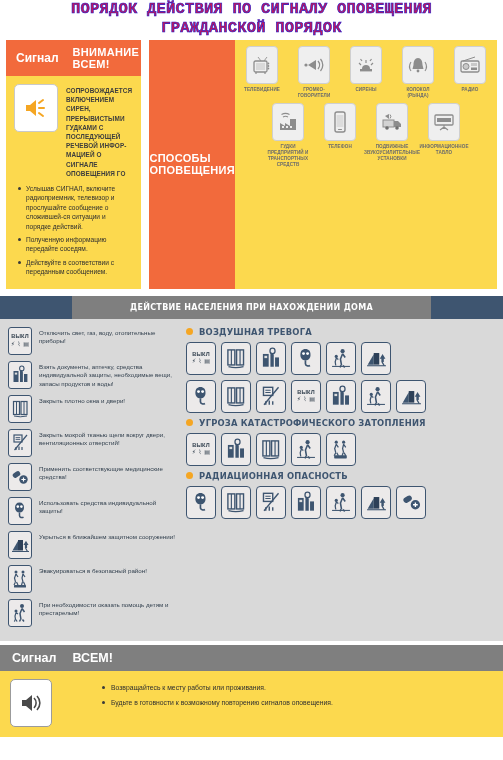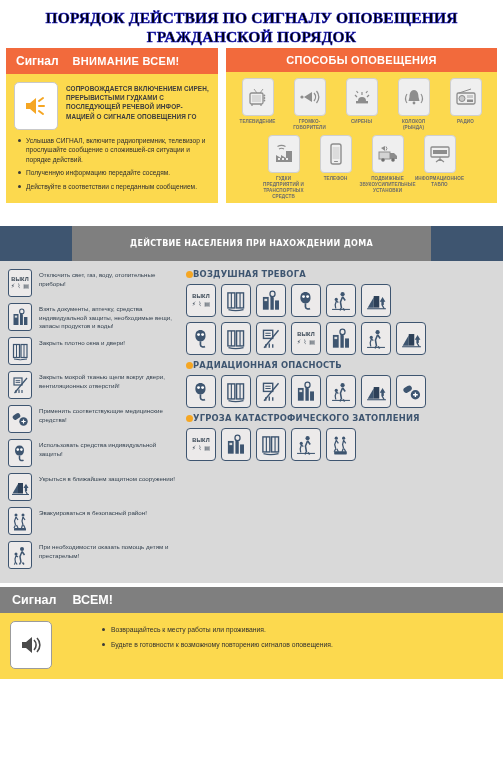--- a/index.html
+++ b/index.html
@@ -7,35 +7,35 @@
     width:503px;height:760px;
     background:#ffffff;
     font-family:"Liberation Sans","DejaVu Sans",sans-serif;
     overflow:hidden;
   }
   .poster{position:relative;width:503px;height:760px;background:#fff;}
 
   
   .title{
     text-align:center;
-    color:#000000;
+    color:#be185d;
     font-weight:bold;
     font-size:15.5px;
     letter-spacing:.2px;
     line-height:19px;
-    padding:8px 30px 2px 30px;
-    font-family:Liberation Serif, serif;
+    padding:0 30px 2px 30px;
+    font-family:Liberation Mono, monospace;
     -webkit-text-stroke:0.6px #1a1ad0;
   }
   .title .l2{display:block;}
 
   
   .toprow{display:flex;gap:8px;padding:0 6px;align-items:stretch;}
   .panel-left{width:212px;display:flex;flex-direction:column;}
-  .panel-right{flex:1;display:flex;flex-direction:column;}
+  .panel-right{flex:1;display:flex;}
 
   .hdr-orange{
     background:#f26a3c;color:#fff;
     font-weight:bold;font-size:12.5px;
     padding:6px 0 6px 10px;
     display:flex;align-items:center;gap:14px;
   }
   .hdr-orange .sig{font-size:12px;font-weight:bold;}
   .hdr-orange.center{justify-content:center;padding-left:0;}
   .hdr-orange .big{font-size:11px;letter-spacing:.3px;}
@@ -67,21 +67,21 @@
     width:30px;height:36px;background:#efefef;border:1.3px solid #cfcfcf;border-radius:4px;
     display:flex;align-items:center;justify-content:center;
   }
   .mean .cap{
     margin-top:3px;font-size:4.6px;line-height:6px;color:#6b6b6b;font-weight:bold;
     text-align:center;letter-spacing:.1px;
   }
 
   
   .mid-head{
-    position:relative;margin-top:23px;height:35px;background:#3e5570;
+    position:relative;margin-top:7px;height:23px;background:#3e5570;
     display:flex;align-items:center;justify-content:center;
   }
   .mid-head .band{
     position:absolute;left:72px;right:72px;top:0;bottom:0;background:#7f7f7f;
   }
   .mid-head span{
     position:relative;z-index:2;color:#fff;font-weight:bold;font-size:8px;letter-spacing:.3px;
     font-family:"DejaVu Sans",sans-serif;
   }
 
@@ -91,21 +91,21 @@
   .col-right{flex:1;padding:2px 8px 0 2px;}
 
   .act{display:flex;gap:7px;margin-bottom:6px;align-items:flex-start;}
   .act .ic{
     width:22px;height:26px;background:#eceaea;border:1.2px solid #3e5570;border-radius:3px;
     flex:none;display:flex;align-items:center;justify-content:center;
   }
   .act .tx{font-size:6.2px;line-height:8.6px;color:#33414f;padding-top:2px;}
 
   .alarm{margin-bottom:5px;}
-  .alarm-title{display:flex;align-items:center;margin:0 0 5px 4px;}
+  .alarm-title{display:flex;align-items:center;gap:6px;margin:0 0 5px 4px;}
   .dot{width:7px;height:7px;border-radius:50%;background:#f5a623;flex:none;}
   .alarm-title span{
     font-size:8.4px;font-weight:bold;color:#3e5570;letter-spacing:.2px;
     font-family:"DejaVu Sans",sans-serif;
   }
   .steps{display:flex;gap:5px;padding-left:4px;}
   .step{
     width:28px;height:31px;background:#eceaea;border:1.4px solid #3e5570;border-radius:4px;
     display:flex;align-items:center;justify-content:center;flex:none;
   }
@@ -517,128 +517,128 @@
                 <path d="M15 6l1.5 2.5h-1v3h-1v-3h-1zM14.5 12l2 3.5" stroke="#3e5570" stroke-width="1.2" fill="#3e5570"></path>
                 <path d="M1 15.5h17" stroke="#3e5570" stroke-width="1"></path>
               </svg>
             </div>
         </div>
       </div>
 
       <div class="alarm">
         <div class="alarm-title">
           <span class="dot"></span>
-          <span>РАДИАЦИОННАЯ ОПАСНОСТЬ</span>
+          <span>УГРОЗА КАТАСТРОФИЧЕСКОГО ЗАТОПЛЕНИЯ</span>
         </div>
         <div class="steps">
           <div class="step">
-              <svg width="18" height="22" viewBox="0 0 16 19">
-                <path d="M7.5 1.5c3 0 4.5 2 4.5 5 0 3-1.6 5-4.5 5S3 9.5 3 6.5c0-3 1.5-5 4.5-5z" fill="#3e5570"></path>
-                <circle cx="5.8" cy="5.6" r="1.3" fill="#fff"></circle>
-                <circle cx="9.4" cy="5.6" r="1.3" fill="#fff"></circle>
-                <path d="M7.5 11.5v3c0 2 2.5 2.6 4 1.6" stroke="#3e5570" stroke-width="1.5" fill="none"></path>
-              </svg>
-            </div>
-          <div class="step">
-              <svg width="20" height="22" viewBox="0 0 17 19">
-                <rect x="1.5" y="2.5" width="6" height="13" fill="none" stroke="#3e5570" stroke-width="1.2"></rect>
-                <rect x="9" y="2.5" width="6" height="13" fill="none" stroke="#3e5570" stroke-width="1.2"></rect>
-                <path d="M4.5 2.5v13M12 2.5v13" stroke="#3e5570" stroke-width="1"></path>
-                <path d="M2 17q6 1.6 13 0" stroke="#3e5570" stroke-width="1" fill="none"></path>
-              </svg>
-            </div>
-          <div class="step">
-              <svg width="20" height="22" viewBox="0 0 17 19">
-                <rect x="2" y="2" width="8" height="7" fill="none" stroke="#3e5570" stroke-width="1.2"></rect>
-                <path d="M3.6 4.6h4.6M3.6 6.4h4.6" stroke="#3e5570" stroke-width=".9"></path>
-                <path d="M15 2L2.5 17" stroke="#3e5570" stroke-width="1.2"></path>
-                <path d="M4 17v-3M7 17v-3.6M10 17v-3" stroke="#3e5570" stroke-width="1.2"></path>
-              </svg>
+              <div class="off-lbl">
+                <span class="w">ВЫКЛ</span>
+                <span class="g">⚡ ⌇ ▤</span>
+              </div>
             </div>
           <div class="step">
               <svg width="20" height="22" viewBox="0 0 17 19">
                 <rect x="1.5" y="6" width="5" height="11" fill="#3e5570"></rect>
                 <rect x="2.8" y="7.6" width="2.4" height="2" fill="#ddd"></rect>
                 <path d="M8.5 5c1.6 0 2.4 1 2.4 2.4V17H8V7.4C8 6 8 5 8.5 5z" fill="#3e5570"></path>
                 <ellipse cx="9.8" cy="3.4" rx="2.2" ry="2.4" fill="none" stroke="#3e5570" stroke-width="1.1"></ellipse>
                 <rect x="12" y="9" width="3.4" height="8" fill="#3e5570"></rect>
+              </svg>
+            </div>
+          <div class="step">
+              <svg width="20" height="22" viewBox="0 0 17 19">
+                <rect x="1.5" y="2.5" width="6" height="13" fill="none" stroke="#3e5570" stroke-width="1.2"></rect>
+                <rect x="9" y="2.5" width="6" height="13" fill="none" stroke="#3e5570" stroke-width="1.2"></rect>
+                <path d="M4.5 2.5v13M12 2.5v13" stroke="#3e5570" stroke-width="1"></path>
+                <path d="M2 17q6 1.6 13 0" stroke="#3e5570" stroke-width="1" fill="none"></path>
               </svg>
             </div>
           <div class="step">
               <svg width="20" height="22" viewBox="0 0 19 19">
                 <circle cx="11" cy="3" r="2" fill="#3e5570"></circle>
                 <path d="M11 5.5l-2 5 1 6M11 5.5l2.5 3.5M9.5 16.5l-1 2M11.5 16.5l1.5 2" stroke="#3e5570" stroke-width="1.5" fill="none"></path>
                 <circle cx="5" cy="8" r="1.5" fill="#3e5570"></circle>
                 <path d="M5 9.6l-1 3.5 .5 3.5M5 9.6l2 1.4" stroke="#3e5570" stroke-width="1.2" fill="none"></path>
                 <path d="M1 17.5h17" stroke="#3e5570" stroke-width="1"></path>
               </svg>
             </div>
           <div class="step">
-              <svg width="21" height="20" viewBox="0 0 19 17">
-                <path d="M1.5 14.5L7 5v9.5z" fill="#3e5570"></path>
-                <rect x="7" y="4" width="5" height="10.5" fill="#2d4058"></rect>
-                <path d="M15 6l1.5 2.5h-1v3h-1v-3h-1zM14.5 12l2 3.5" stroke="#3e5570" stroke-width="1.2" fill="#3e5570"></path>
-                <path d="M1 15.5h17" stroke="#3e5570" stroke-width="1"></path>
-              </svg>
-            </div>
-          <div class="step">
-              <svg width="21" height="20" viewBox="0 0 18 18">
-                <rect x="1.5" y="4" width="8" height="5" rx="2.5" transform="rotate(-32 5.5 6.5)" fill="#3e5570"></rect>
-                <circle cx="12.5" cy="11.5" r="4.2" fill="#3e5570"></circle>
-                <path d="M12.5 9.4v4.2M10.4 11.5h4.2" stroke="#fff" stroke-width="1.2"></path>
+              <svg width="20" height="22" viewBox="0 0 19 19">
+                <circle cx="5" cy="3" r="1.5" fill="#3e5570"></circle>
+                <path d="M5 5l-1.5 4 1 4M5 5l2 3M4.5 13l-1.5 3M5.5 13l1.5 3" stroke="#3e5570" stroke-width="1.2" fill="none"></path>
+                <circle cx="12" cy="3" r="1.5" fill="#3e5570"></circle>
+                <path d="M12 5l-1 4 1 4M12 5l2 3M11.5 13l-1 3M12.5 13l1.5 3" stroke="#3e5570" stroke-width="1.2" fill="none"></path>
+                <rect x="3" y="15.5" width="12" height="3" rx=".6" fill="#3e5570"></rect>
               </svg>
             </div>
         </div>
       </div>
 
       <div class="alarm">
         <div class="alarm-title">
           <span class="dot"></span>
-          <span>УГРОЗА КАТАСТРОФИЧЕСКОГО ЗАТОПЛЕНИЯ</span>
+          <span>РАДИАЦИОННАЯ ОПАСНОСТЬ</span>
         </div>
         <div class="steps">
           <div class="step">
-              <div class="off-lbl">
-                <span class="w">ВЫКЛ</span>
-                <span class="g">⚡ ⌇ ▤</span>
-              </div>
+              <svg width="18" height="22" viewBox="0 0 16 19">
+                <path d="M7.5 1.5c3 0 4.5 2 4.5 5 0 3-1.6 5-4.5 5S3 9.5 3 6.5c0-3 1.5-5 4.5-5z" fill="#3e5570"></path>
+                <circle cx="5.8" cy="5.6" r="1.3" fill="#fff"></circle>
+                <circle cx="9.4" cy="5.6" r="1.3" fill="#fff"></circle>
+                <path d="M7.5 11.5v3c0 2 2.5 2.6 4 1.6" stroke="#3e5570" stroke-width="1.5" fill="none"></path>
+              </svg>
+            </div>
+          <div class="step">
+              <svg width="20" height="22" viewBox="0 0 17 19">
+                <rect x="1.5" y="2.5" width="6" height="13" fill="none" stroke="#3e5570" stroke-width="1.2"></rect>
+                <rect x="9" y="2.5" width="6" height="13" fill="none" stroke="#3e5570" stroke-width="1.2"></rect>
+                <path d="M4.5 2.5v13M12 2.5v13" stroke="#3e5570" stroke-width="1"></path>
+                <path d="M2 17q6 1.6 13 0" stroke="#3e5570" stroke-width="1" fill="none"></path>
+              </svg>
+            </div>
+          <div class="step">
+              <svg width="20" height="22" viewBox="0 0 17 19">
+                <rect x="2" y="2" width="8" height="7" fill="none" stroke="#3e5570" stroke-width="1.2"></rect>
+                <path d="M3.6 4.6h4.6M3.6 6.4h4.6" stroke="#3e5570" stroke-width=".9"></path>
+                <path d="M15 2L2.5 17" stroke="#3e5570" stroke-width="1.2"></path>
+                <path d="M4 17v-3M7 17v-3.6M10 17v-3" stroke="#3e5570" stroke-width="1.2"></path>
+              </svg>
             </div>
           <div class="step">
               <svg width="20" height="22" viewBox="0 0 17 19">
                 <rect x="1.5" y="6" width="5" height="11" fill="#3e5570"></rect>
                 <rect x="2.8" y="7.6" width="2.4" height="2" fill="#ddd"></rect>
                 <path d="M8.5 5c1.6 0 2.4 1 2.4 2.4V17H8V7.4C8 6 8 5 8.5 5z" fill="#3e5570"></path>
                 <ellipse cx="9.8" cy="3.4" rx="2.2" ry="2.4" fill="none" stroke="#3e5570" stroke-width="1.1"></ellipse>
                 <rect x="12" y="9" width="3.4" height="8" fill="#3e5570"></rect>
-              </svg>
-            </div>
-          <div class="step">
-              <svg width="20" height="22" viewBox="0 0 17 19">
-                <rect x="1.5" y="2.5" width="6" height="13" fill="none" stroke="#3e5570" stroke-width="1.2"></rect>
-                <rect x="9" y="2.5" width="6" height="13" fill="none" stroke="#3e5570" stroke-width="1.2"></rect>
-                <path d="M4.5 2.5v13M12 2.5v13" stroke="#3e5570" stroke-width="1"></path>
-                <path d="M2 17q6 1.6 13 0" stroke="#3e5570" stroke-width="1" fill="none"></path>
               </svg>
             </div>
           <div class="step">
               <svg width="20" height="22" viewBox="0 0 19 19">
                 <circle cx="11" cy="3" r="2" fill="#3e5570"></circle>
                 <path d="M11 5.5l-2 5 1 6M11 5.5l2.5 3.5M9.5 16.5l-1 2M11.5 16.5l1.5 2" stroke="#3e5570" stroke-width="1.5" fill="none"></path>
                 <circle cx="5" cy="8" r="1.5" fill="#3e5570"></circle>
                 <path d="M5 9.6l-1 3.5 .5 3.5M5 9.6l2 1.4" stroke="#3e5570" stroke-width="1.2" fill="none"></path>
                 <path d="M1 17.5h17" stroke="#3e5570" stroke-width="1"></path>
               </svg>
             </div>
           <div class="step">
-              <svg width="20" height="22" viewBox="0 0 19 19">
-                <circle cx="5" cy="3" r="1.5" fill="#3e5570"></circle>
-                <path d="M5 5l-1.5 4 1 4M5 5l2 3M4.5 13l-1.5 3M5.5 13l1.5 3" stroke="#3e5570" stroke-width="1.2" fill="none"></path>
-                <circle cx="12" cy="3" r="1.5" fill="#3e5570"></circle>
-                <path d="M12 5l-1 4 1 4M12 5l2 3M11.5 13l-1 3M12.5 13l1.5 3" stroke="#3e5570" stroke-width="1.2" fill="none"></path>
-                <rect x="3" y="15.5" width="12" height="3" rx=".6" fill="#3e5570"></rect>
+              <svg width="21" height="20" viewBox="0 0 19 17">
+                <path d="M1.5 14.5L7 5v9.5z" fill="#3e5570"></path>
+                <rect x="7" y="4" width="5" height="10.5" fill="#2d4058"></rect>
+                <path d="M15 6l1.5 2.5h-1v3h-1v-3h-1zM14.5 12l2 3.5" stroke="#3e5570" stroke-width="1.2" fill="#3e5570"></path>
+                <path d="M1 15.5h17" stroke="#3e5570" stroke-width="1"></path>
+              </svg>
+            </div>
+          <div class="step">
+              <svg width="21" height="20" viewBox="0 0 18 18">
+                <rect x="1.5" y="4" width="8" height="5" rx="2.5" transform="rotate(-32 5.5 6.5)" fill="#3e5570"></rect>
+                <circle cx="12.5" cy="11.5" r="4.2" fill="#3e5570"></circle>
+                <path d="M12.5 9.4v4.2M10.4 11.5h4.2" stroke="#fff" stroke-width="1.2"></path>
               </svg>
             </div>
         </div>
       </div>
 
     </div>
   </div>
 
   <div>
     <div class="hdr-gray">

